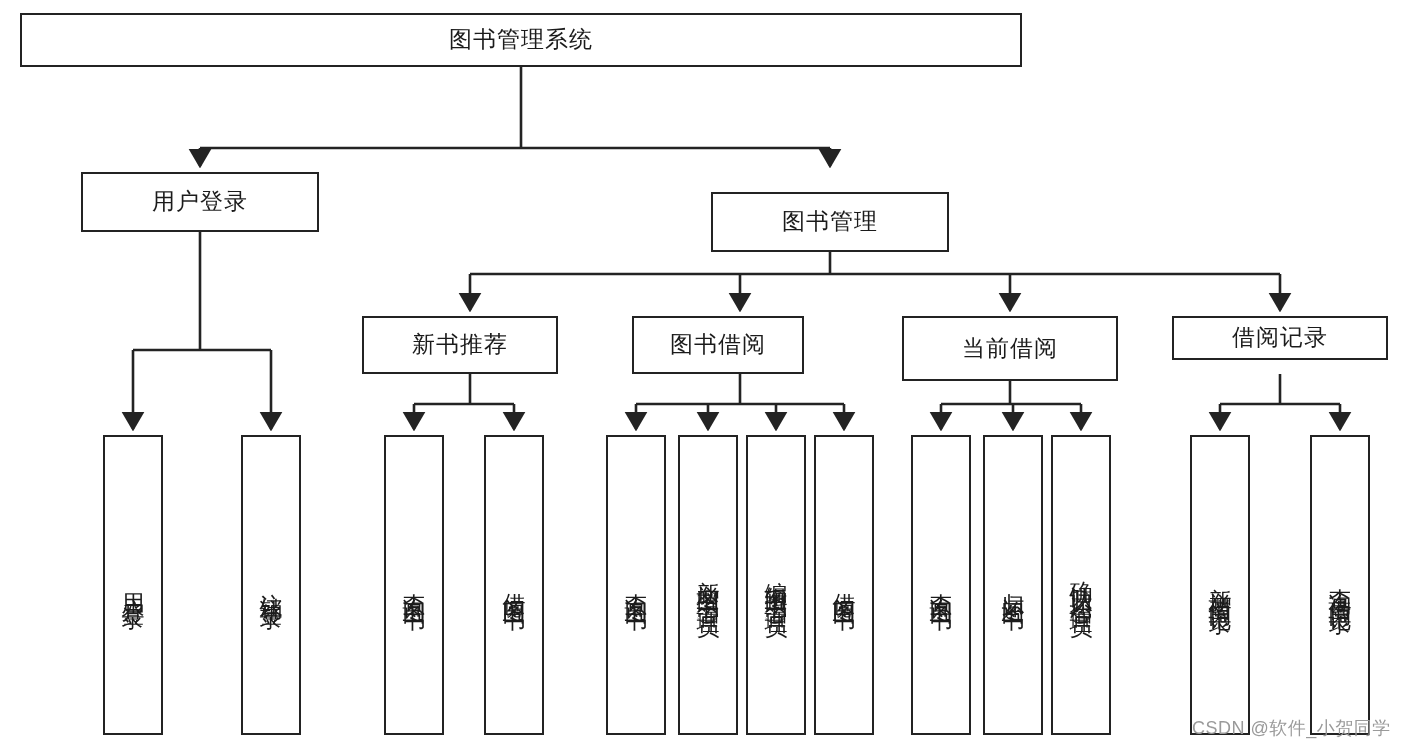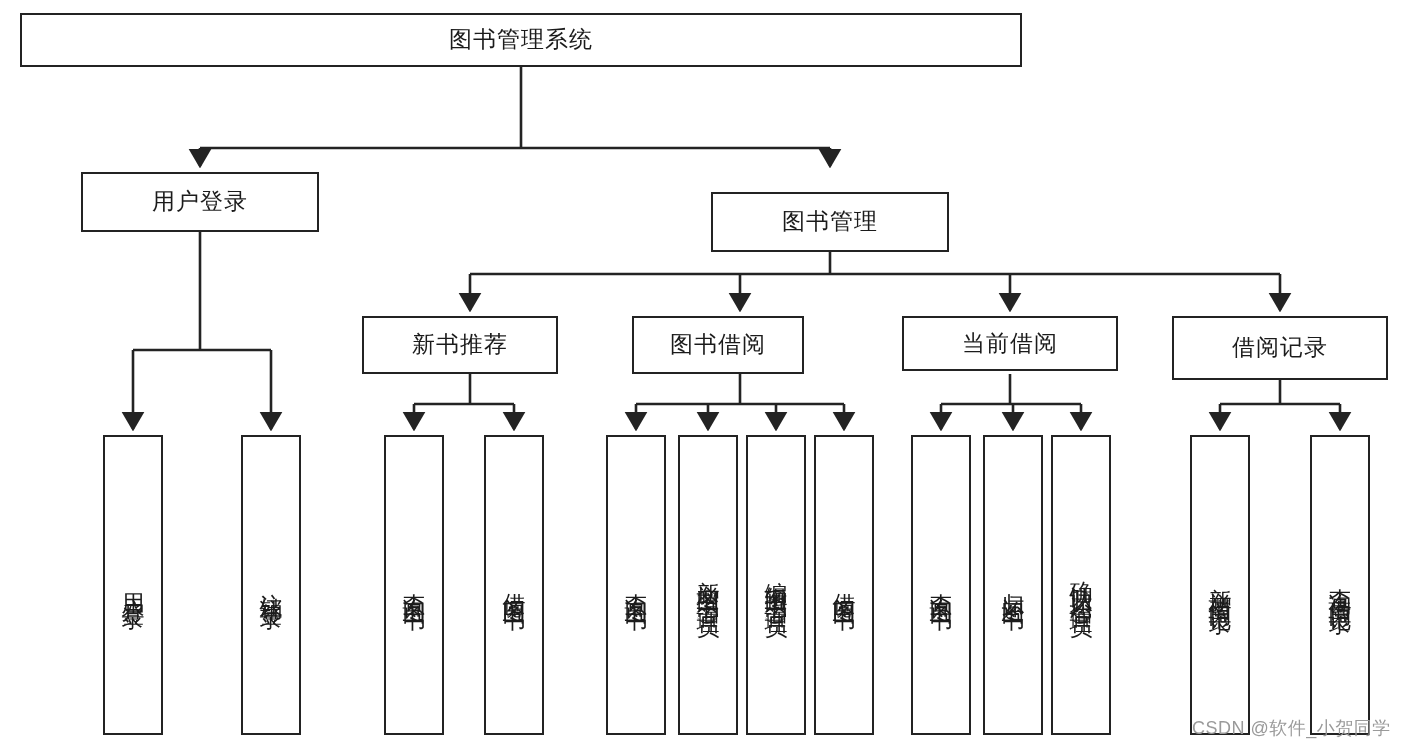--- a/index.html
+++ b/index.html
@@ -136,24 +136,24 @@
   <div class="node horiz" style="left:711px; top:172px; width:238px; height:60px;margin-top:20px;">
     <span class="label">图书管理</span>
   </div>
 
   <div class="node horiz" style="left:362px; top:316px; width:196px; height:58px;">
     <span class="label">新书推荐</span>
   </div>
   <div class="node horiz" style="left:632px; top:316px; width:172px; height:58px;">
     <span class="label">图书借阅</span>
   </div>
-  <div class="node horiz" style="left:902px; top:316px; width:216px; height:55px;">
+  <div class="node horiz" style="left:902px; top:316px; width:216px; height:65px;">
     <span class="label">当前借阅</span>
   </div>
-  <div class="node horiz" style="left:1172px; top:316px; width:216px; height:64px;">
+  <div class="node horiz" style="left:1172px; top:316px; width:216px; height:44px;">
     <span class="label">借阅记录</span>
   </div>
 
   <div class="node vert" style="left:103px; top:435px; width:60px; height:300px;">
     <span class="label">用户登录</span>
   </div>
   <div class="node vert" style="left:241px; top:435px; width:60px; height:300px;">
     <span class="label">注销登录</span>
   </div>
 

